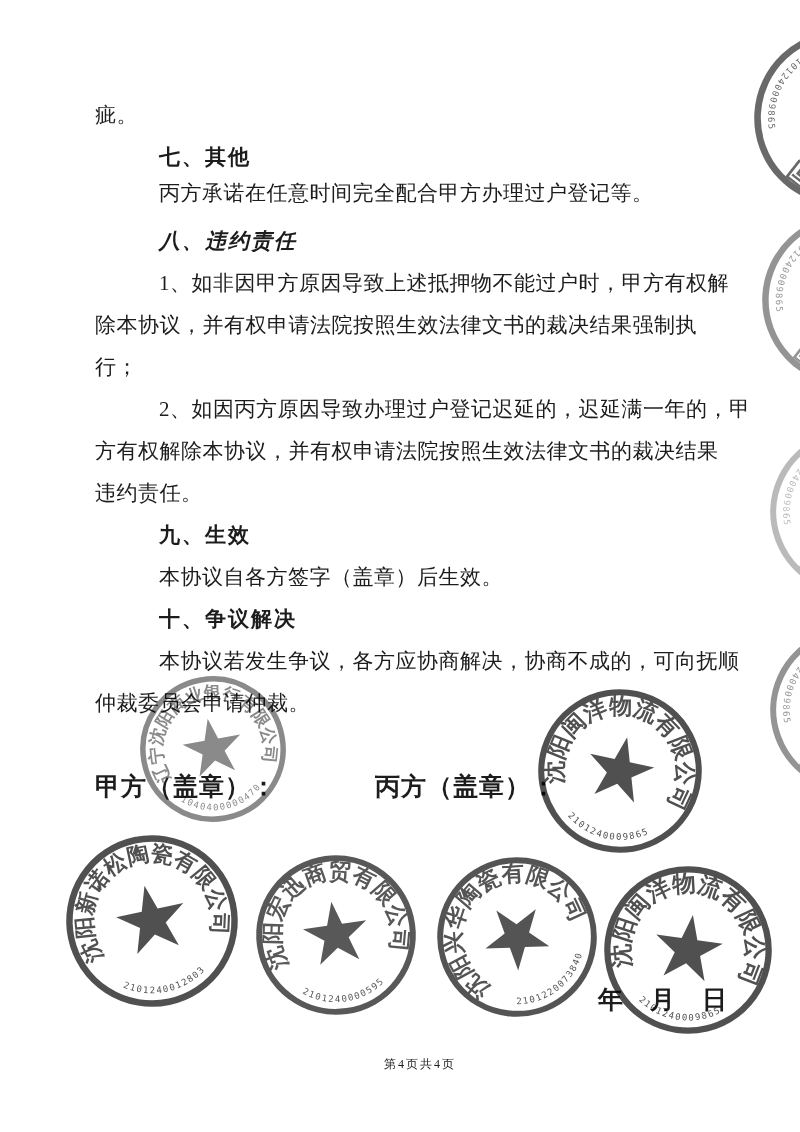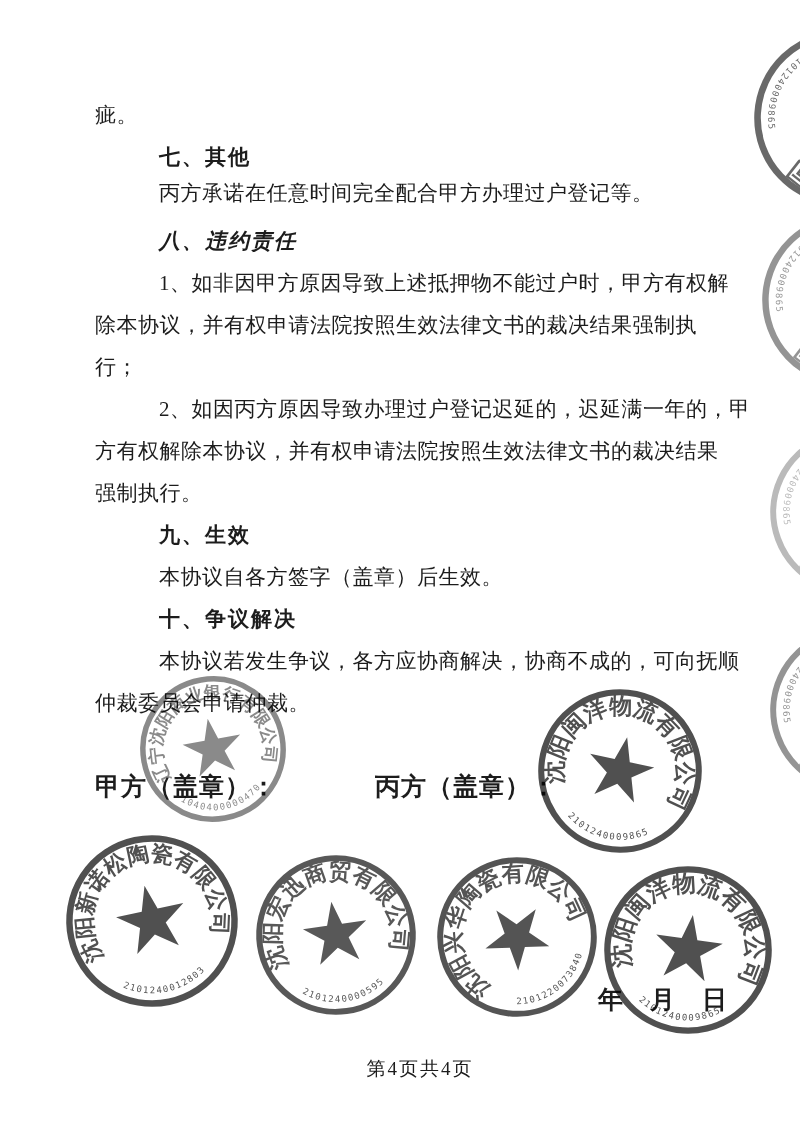--- a/index.html
+++ b/index.html
@@ -3,41 +3,41 @@
 <meta charset="utf-8">
 <style>
   html,body{margin:0;padding:0;background:#ffffff;}
   .page{position:relative;width:800px;height:1132px;background:#ffffff;overflow:hidden;
         font-family:"Liberation Serif","DejaVu Serif",serif;color:#1c1c1c;}
   .doc-line{position:absolute;font-size:21px;letter-spacing:0.5px;white-space:pre;line-height:24px;}
   .doc-line.heading{font-weight:bold;font-family:"Liberation Sans","DejaVu Sans",sans-serif;letter-spacing:2px;}
   .sig-label{position:absolute;font-size:25px;font-weight:bold;white-space:pre;
              font-family:"Liberation Sans","DejaVu Sans",sans-serif;letter-spacing:1px;}
   .date-label{word-spacing:18px;}
-  .footer{position:absolute;left:0;right:0;text-align:center;font-size:19px;letter-spacing:2px;margin-left:40px;}
+  .footer{position:absolute;left:0;right:0;text-align:center;font-size:12px;letter-spacing:2px;margin-left:40px;}
   #stamps-layer{position:absolute;left:0;top:0;width:800px;height:1132px;
                 pointer-events:none;mix-blend-mode:multiply;}
   .stamp-name{font-family:"Liberation Serif","DejaVu Serif",serif;font-weight:bold;}
   .stamp-code{font-family:"DejaVu Sans Mono","Liberation Mono",monospace;}
 </style>
 </head>
 <body>
 
 <div class="page">
   <div>
       <div class="doc-line" style="top: 103px; left: 95px;">疵。</div>
       <div class="doc-line heading" style="top: 145px; left: 159px;">七、其他</div>
       <div class="doc-line" style="top: 181px; left: 159px;">丙方承诺在任意时间完全配合甲方办理过户登记等。</div>
       <div class="doc-line heading" style="top: 229px; left: 159px; font-style: italic;">八、违约责任</div>
       <div class="doc-line" style="top: 271px; left: 159px;">1、如非因甲方原因导致上述抵押物不能过户时，甲方有权解</div>
       <div class="doc-line" style="top: 313px; left: 95px;">除本协议，并有权申请法院按照生效法律文书的裁决结果强制执</div>
       <div class="doc-line" style="top: 355px; left: 95px;">行；</div>
       <div class="doc-line" style="top: 397px; left: 159px; text-align: center;">2、如因丙方原因导致办理过户登记迟延的，迟延满一年的，甲</div>
       <div class="doc-line" style="top: 439px; left: 95px;">方有权解除本协议，并有权申请法院按照生效法律文书的裁决结果</div>
-      <div class="doc-line" style="top: 481px; left: 95px;">强制执行。</div>
+      <div class="doc-line" style="top: 481px; left: 95px;">违约责任。</div>
       <div class="doc-line heading" style="top: 523px; left: 159px;">九、生效</div>
       <div class="doc-line" style="top: 565px; left: 159px;">本协议自各方签字（盖章）后生效。</div>
       <div class="doc-line heading" style="top: 607px; left: 159px;">十、争议解决</div>
       <div class="doc-line" style="top: 649px; left: 159px;">本协议若发生争议，各方应协商解决，协商不成的，可向抚顺</div>
       <div class="doc-line" style="top: 691px; left: 95px;">仲裁委员会申请仲裁。</div>
     </div>
 
   <div class="sig-label" style="left:95px;top:770px;">甲方（盖章）：</div>
   <div class="sig-label" style="left:375px;top:770px;">丙方（盖章）：</div>
   <div class="sig-label date-label" style="left:598px;top:983px;">年 月 日</div>

